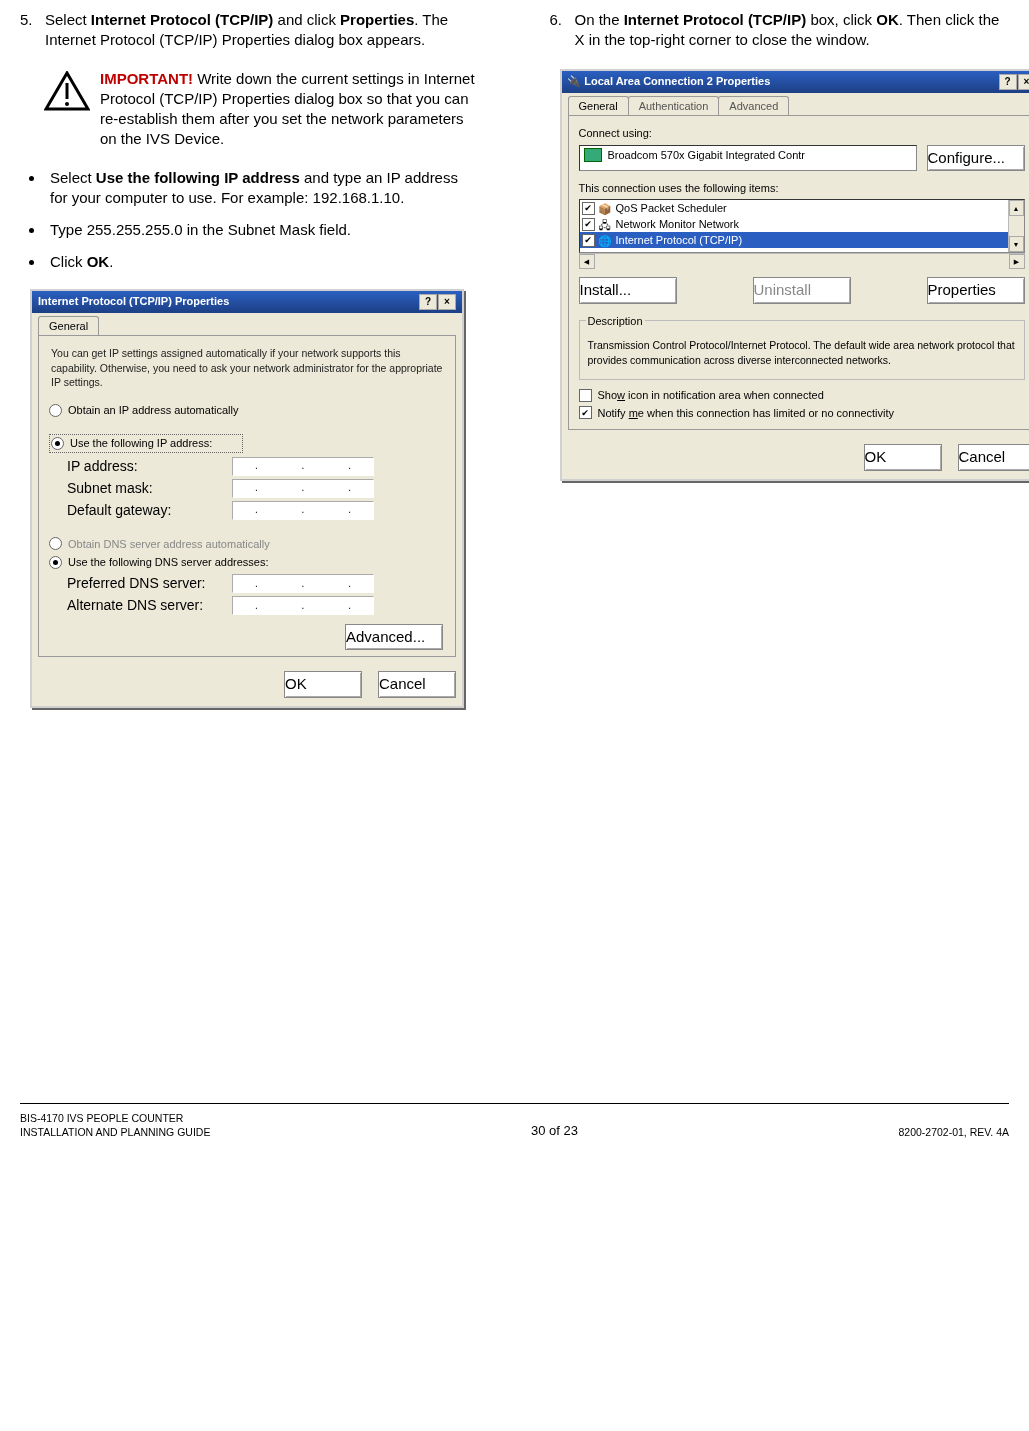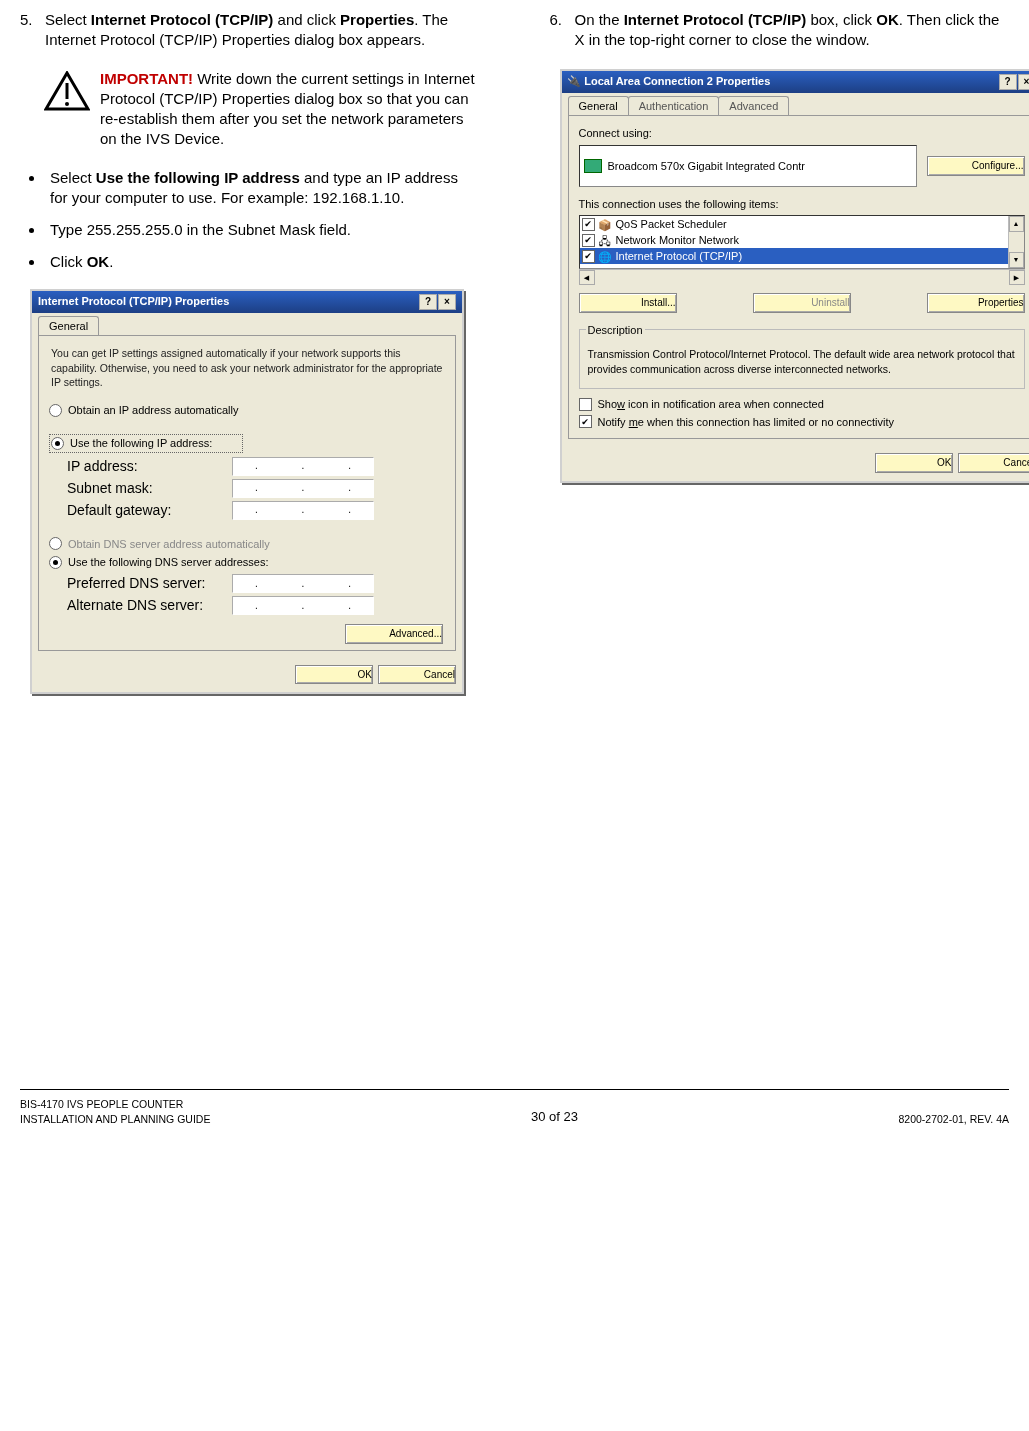--- a/index.html
+++ b/index.html
@@ -100,29 +100,29 @@
     background:#fff; height:17px; width:140px;
     display:flex; align-items:center; justify-content:space-around;
     color:#000; font-size:10px;
   }
   .ipbox span{padding:0 2px;}
   .radio-row { display:flex; align-items:center; margin:4px 0;}
   .radio { width:11px; height:11px; border:1px solid #666; border-radius:50%; background:#fff; margin-right:6px; display:inline-flex; align-items:center; justify-content:center;}
   .radio .dot{ width:5px;height:5px;border-radius:50%; background:#000;}
   .btn {
     border:1px solid #888;
-    background:#fef9c3;
+    background:#ffffff;
     padding:2px 0;
     width:76px;
-    text-align:right;
-    font-size:10px;
+    text-align:left;
+    font-size:15px;
     box-shadow:1px 1px 0 #fff inset, -1px -1px 0 #aaa inset;
   }
   .btn.wide{width:96px;}
-  .btnrow { display:flex; justify-content:flex-end; gap:5px; padding:8px 6px;}
+  .btnrow { display:flex; justify-content:flex-end; gap:16px; padding:8px 6px;}
   .fieldset-line {
     border:1px solid #bbb;
     padding:8px 6px 10px 6px;
     margin:6px 0 8px 0;
   }
   .disabled { color:#888;}
   .adv-row{ display:flex; justify-content:flex-end; padding:6px 2px 0 2px;}
   .sunken {
     background:#fff;
     border:1px inset #888;
@@ -309,21 +309,21 @@
        </span>
      </div>
      <div class="tabs">
        <div class="tab">General</div>
        <div class="tab inactive">Authentication</div>
        <div class="tab inactive">Advanced</div>
      </div>
      <div class="win-body">
        <div>Connect using:</div>
        <div class="connectbox">
-         <div class="sunken field" style="display:flex;align-items:center;height:20px;padding:10px 4px;">
+         <div class="sunken field" style="display:flex;align-items:flex-start;height:20px;padding:2px 4px;">
            <span class="nic-ic"></span>
            <span>Broadcom 570x Gigabit Integrated Contr</span>
          </div>
          <div class="btn wide">Configure...</div>
        </div>
 
        <div>This connection uses the following items:</div>
        <div class="listbox" style="margin-top:3px;">
          <div class="item">
            <span class="cb">✔</span>

